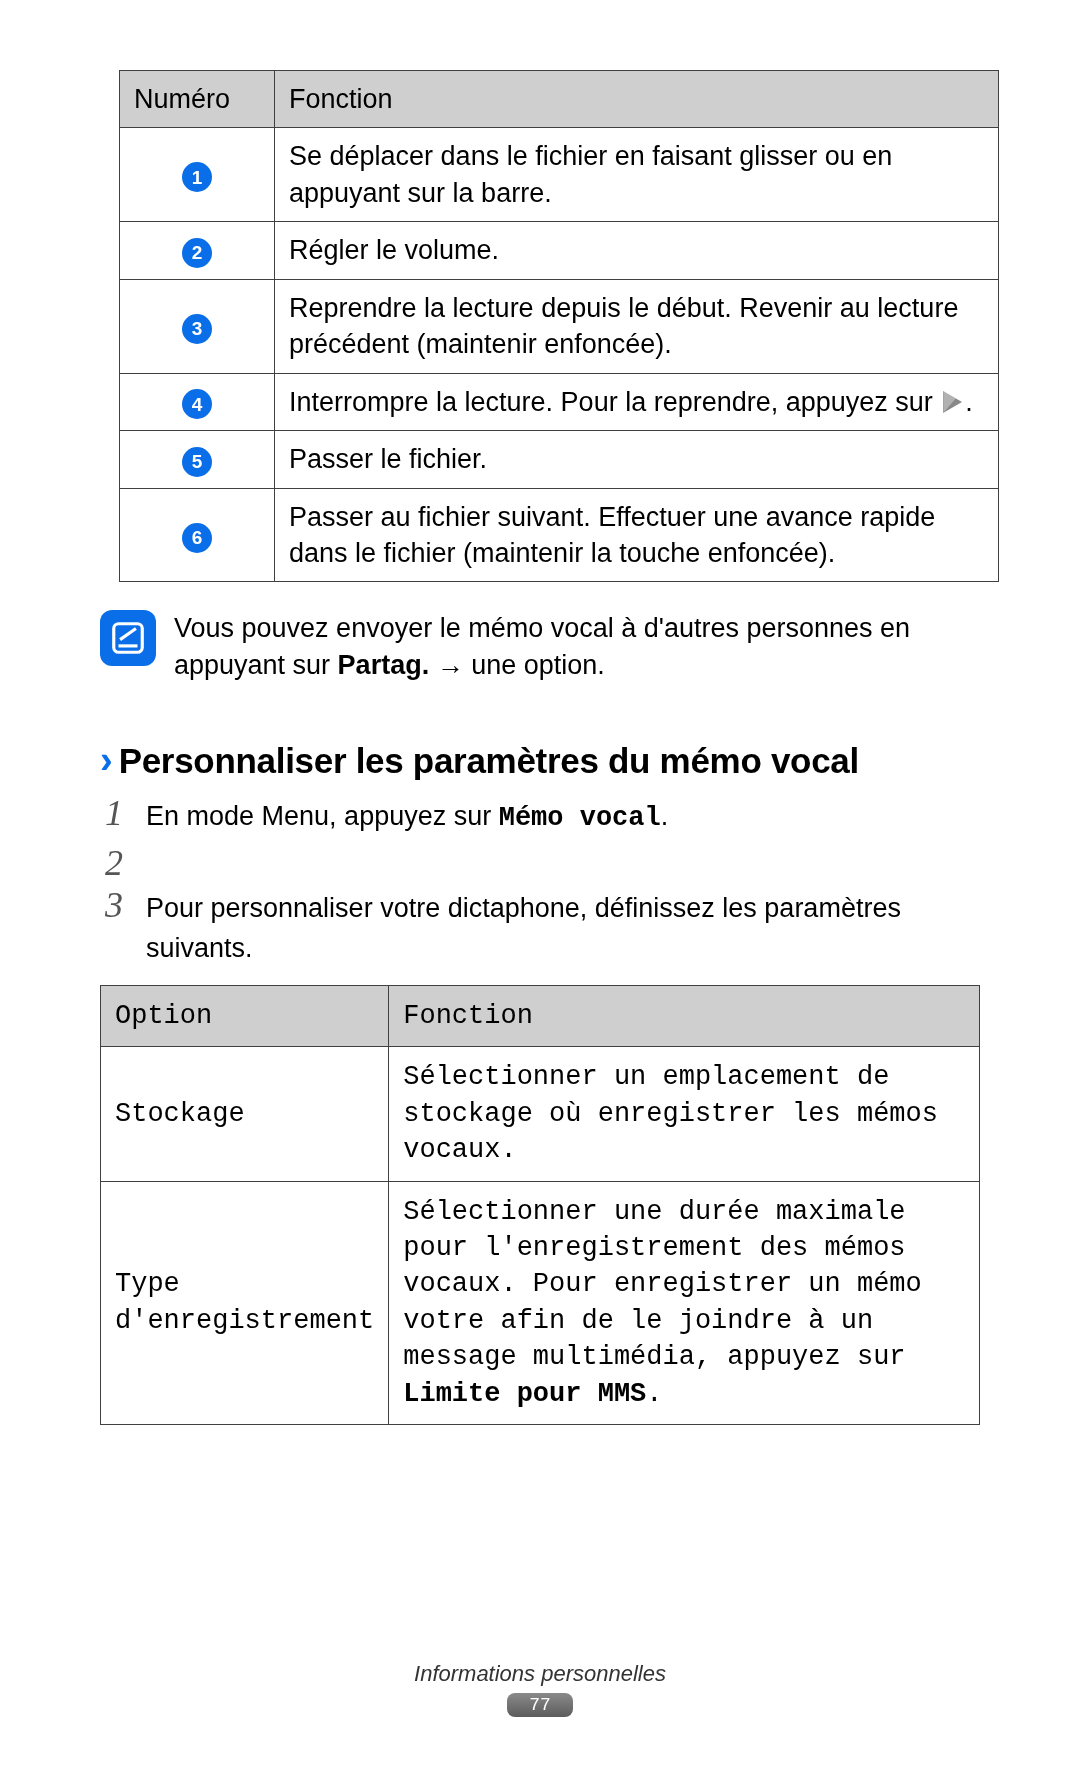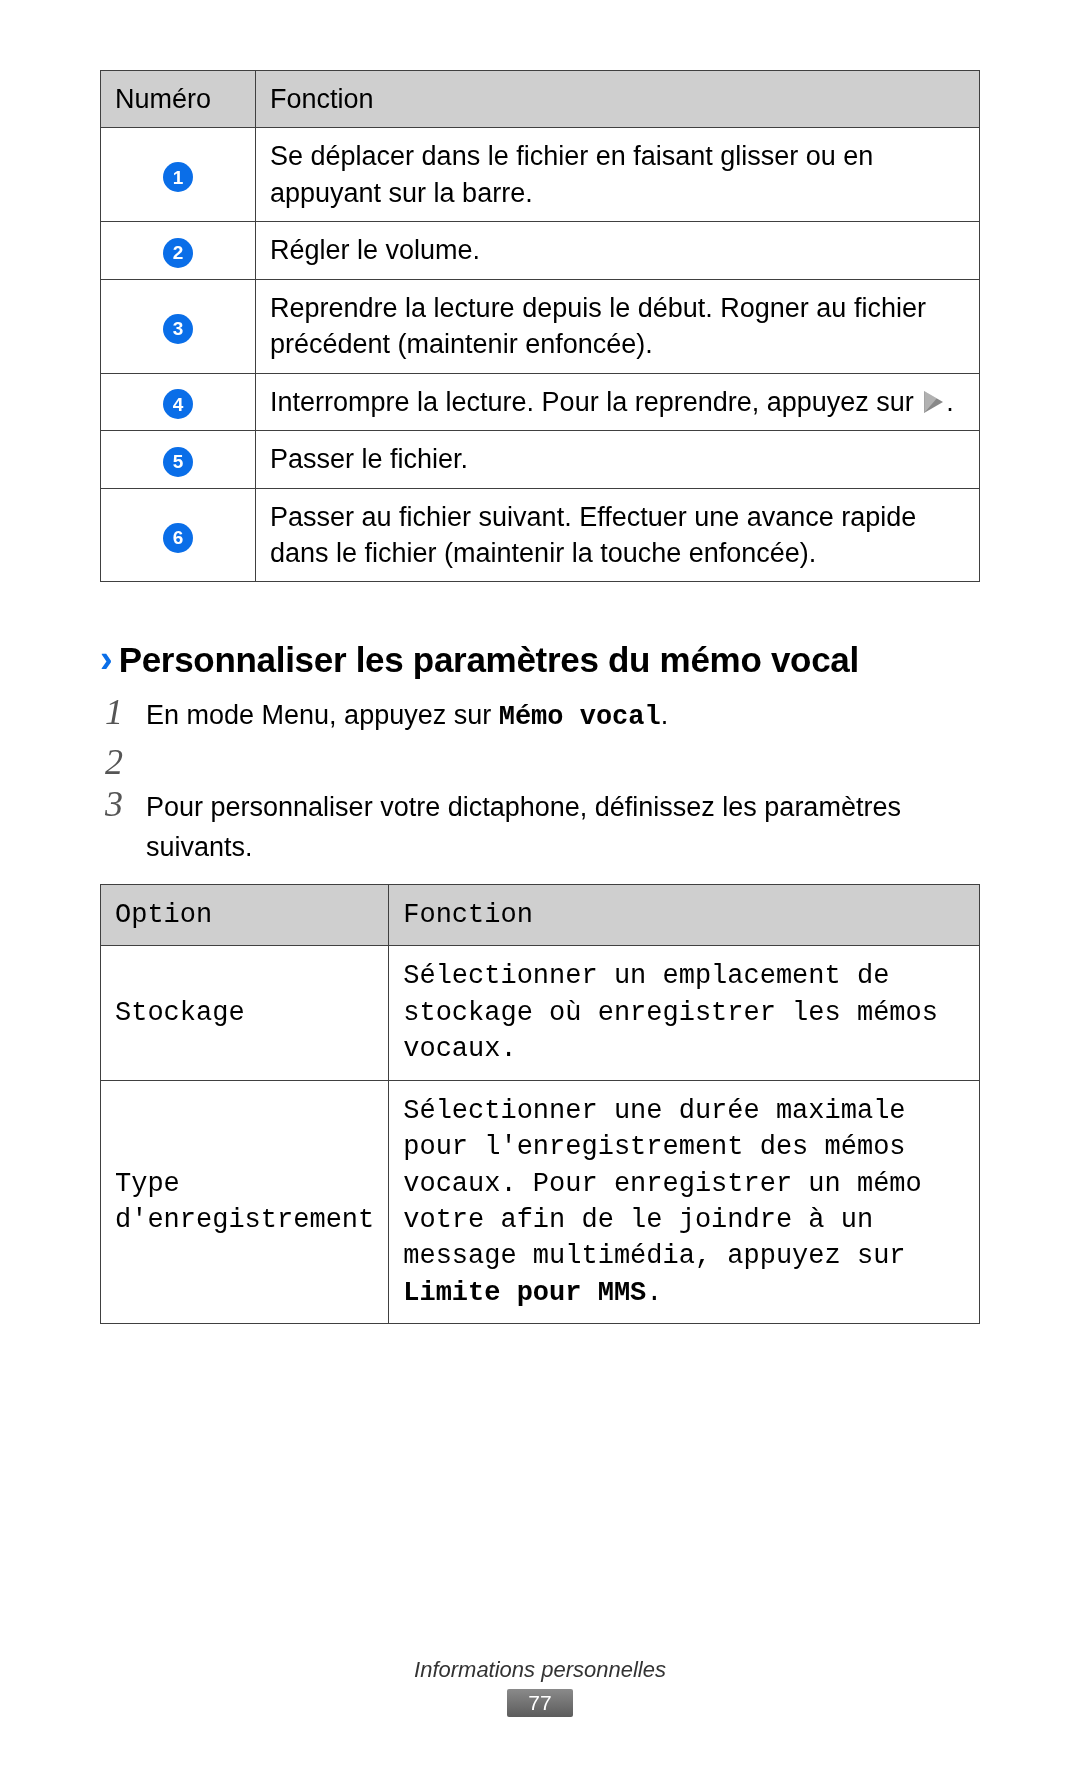--- a/index.html
+++ b/index.html
@@ -16,20 +16,21 @@
     box-sizing: border-box;
     padding: 70px 100px 0 100px;
   }
 
   
   .t1 {
     width: 100%;
     border-collapse: collapse;
     font-size: 27px;
     line-height: 1.35;
+    margin-left: 19px;
   }
   .t1 th, .t1 td {
     border-top: 1px solid #404040;
     border-bottom: 1px solid #404040;
     padding: 10px 14px;
     text-align: left;
     vertical-align: middle;
   }
   .t1 thead th {
     background: #cfcfcf;
@@ -188,23 +189,24 @@
     font-style: italic;
     font-size: 22px;
     color: #333;
     margin-bottom: 6px;
   }
   .pagenum {
     display: inline-block;
     min-width: 46px;
     padding: 2px 10px;
     color: #fff;
-    font-size: 21px;
+    font-size: 18px;
     background: linear-gradient(#8a8a8a, #5c5c5c);
-    border-radius: 2px;
+    border-radius: 8px;
+    font-family: Liberation Mono, monospace;
   }
 </style>
 </head>
 <body>
 
 <div class="page">
 
   <table class="t1">
     <thead>
       <tr>
@@ -216,39 +218,51 @@
       <tr>
         <td class="numcol outer-left"><span class="circle-badge">1</span></td>
         <td class="outer-right">Se déplacer dans le fichier en faisant glisser ou en appuyant sur la barre.</td>
       </tr>
       <tr>
         <td class="numcol outer-left"><span class="circle-badge">2</span></td>
         <td class="outer-right">Régler le volume.</td>
       </tr>
       <tr>
         <td class="numcol outer-left"><span class="circle-badge">3</span></td>
-        <td class="outer-right">Reprendre la lecture depuis le début. Rogner au fichier précédent (maintenir enfoncée).</td>
+        <td class="outer-right">Reprendre la lecture depuis le début. Revenir au lecture précédent (maintenir enfoncée).</td>
       </tr>
       <tr>
         <td class="numcol outer-left"><span class="circle-badge">4</span></td>
         <td class="outer-right">
           <span>Interrompre la lecture. Pour la reprendre, appuyez sur </span><span class="play-tri"></span><span>.</span>
         </td>
       </tr>
       <tr>
         <td class="numcol outer-left"><span class="circle-badge">5</span></td>
         <td class="outer-right">Passer le fichier.</td>
       </tr>
       <tr>
         <td class="numcol outer-left"><span class="circle-badge">6</span></td>
         <td class="outer-right">Passer au fichier suivant. Effectuer une avance rapide dans le fichier (maintenir la touche enfoncée).</td>
       </tr>
     </tbody>
   </table>
 
+  <div class="note">
+    <div class="note-icon">
+      <svg viewBox="0 0 24 24" fill="none" stroke="#fff" stroke-width="2">
+        <rect x="3" y="3" width="18" height="18" rx="3" fill="none"></rect>
+        <path d="M7 13 L17 6"></path>
+        <path d="M6 17 L18 17"></path>
+      </svg>
+    </div>
+    <div class="note-text">
+      <span>Vous pouvez envoyer le mémo vocal à d'autres personnes en appuyant sur </span><b>Partag.</b><span class="arrow"> → </span><span>une option.</span>
+    </div>
+  </div>
 
   <div class="h2wrap">
     <span class="chev">›</span>
     <span class="h2">Personnaliser les paramètres du mémo vocal</span>
   </div>
 
   <div class="steps">
     <div class="step">
       <div class="stepnum">1</div>
       <div>

